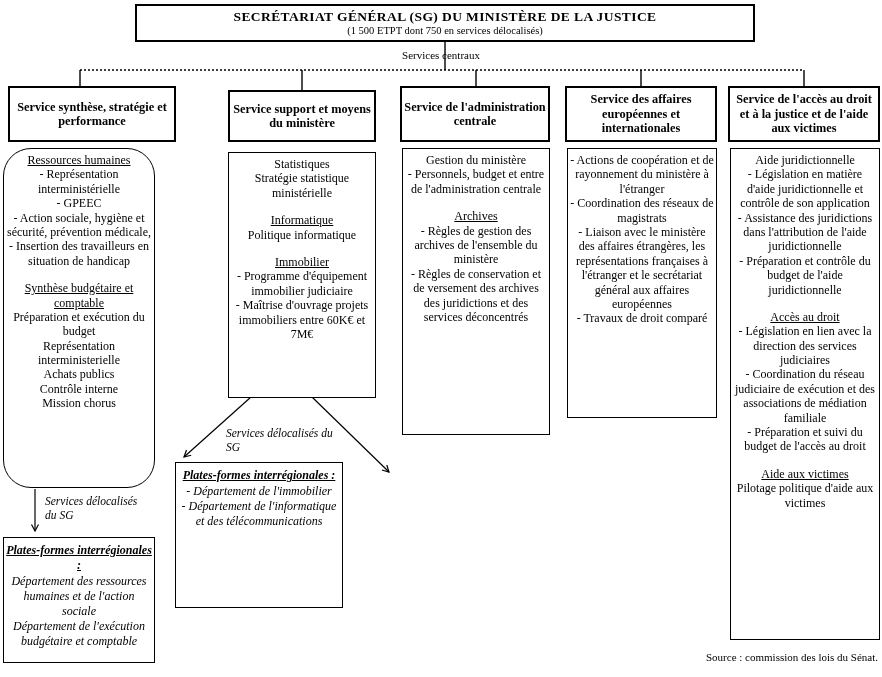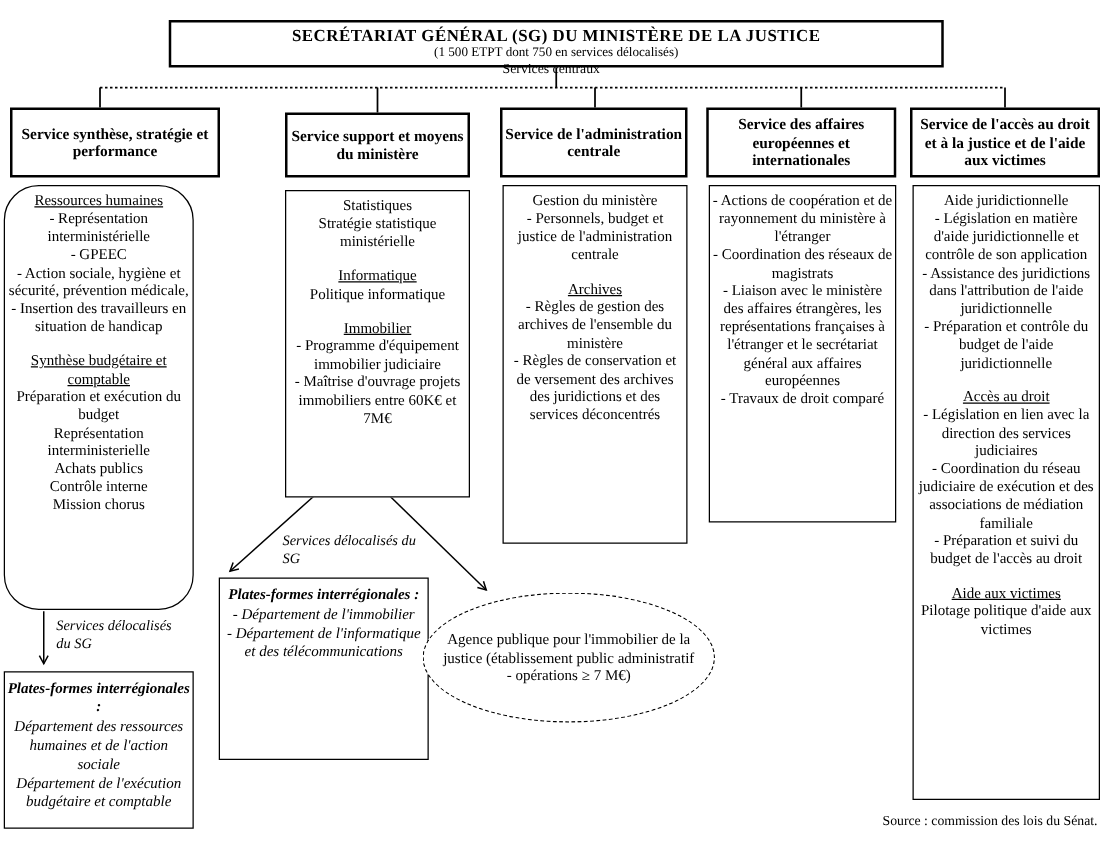--- a/index.html
+++ b/index.html
@@ -2,37 +2,37 @@
 <html><head>
 <meta charset="utf-8">
 <style>
   html,body{margin:0;padding:0;background:#fff;}
   .canvas{
     position:relative;width:882px;height:677px;background:#ffffff;
     font-family:"Liberation Serif","DejaVu Serif",serif;color:#000;overflow:hidden;
   }
   .box{position:absolute;box-sizing:border-box;background:#fff;}
   .title-box{
-    left:135px;top:16px;width:620px;height:38px;border:2px solid #000;
+    left:135px;top:4px;width:620px;height:38px;border:2px solid #000;
     display:flex;flex-direction:column;align-items:center;justify-content:center;text-align:center;
   }
   .title1{font-weight:bold;font-size:13.5px;letter-spacing:.4px;line-height:1.1;}
   .title2{font-size:10.5px;line-height:1.1;}
   .sc-label{position:absolute;left:0;top:49px;width:882px;text-align:center;font-size:11px;}
   .overlay{position:absolute;left:0;top:0;width:882px;height:677px;pointer-events:none;}
   .hdr{
     border:2px solid #000;display:flex;align-items:center;justify-content:center;
     text-align:center;font-weight:bold;font-size:12.3px;line-height:1.18;padding:2px;
   }
   .bodybox{border:1px solid #000;font-size:12px;line-height:1.2;text-align:center;padding:4px 2px;}
   .bodybox .u{text-decoration:underline;}
   .bodybox .blank{height:13px;}
   .arrow-label{position:absolute;font-style:italic;font-size:11.5px;line-height:1.25;text-align:left;}
   .pf{border:1px solid #000;font-style:italic;font-size:12px;line-height:1.25;text-align:center;padding:5px 2px;}
-  .pf .pf-title{font-weight:bold;margin-bottom:1px;}
+  .pf .pf-title{font-weight:bold;margin-bottom:1px;text-decoration:underline;}
   .ellipse{
     border:1px dashed #000;border-radius:50%;display:flex;align-items:center;justify-content:center;
     text-align:center;font-size:12px;line-height:1.2;padding:10px 14px;
   }
   .source{position:absolute;right:4px;top:651px;font-size:11px;}
 </style>
 </head>
 <body>
 
 <div class="canvas">
@@ -88,21 +88,21 @@
       <div class="blank">&nbsp;</div>
       <div class="u">Informatique</div>
       <div>Politique informatique</div>
       <div class="blank">&nbsp;</div>
       <div class="u">Immobilier</div>
       <div>- Programme d'équipement immobilier judiciaire</div>
       <div>- Maîtrise d'ouvrage projets immobiliers entre 60K€ et 7M€</div>
     </div>
   <div class="box bodybox" style="left:402px;top:148px;width:148px;height:287px;">
       <div>Gestion du ministère</div>
-      <div>- Personnels, budget et justice de l'administration centrale</div>
+      <div>- Personnels, budget et entre de l'administration centrale</div>
       <div class="blank">&nbsp;</div>
       <div class="u">Archives</div>
       <div>- Règles de gestion des archives de l'ensemble du ministère</div>
       <div>- Règles de conservation et de versement des archives des juridictions et des services déconcentrés</div>
     </div>
   <div class="box bodybox" style="left:567px;top:148px;width:150px;height:270px;">
       <div>- Actions de coopération et de rayonnement du ministère à l'étranger</div>
       <div>- Coordination des réseaux de magistrats</div>
       <div>- Liaison avec le ministère des affaires étrangères, les représentations françaises à l'étranger et le secrétariat général aux affaires européennes</div>
       <div>- Travaux de droit comparé</div>
@@ -133,19 +133,16 @@
       </div>
   </div>
   <div class="box pf" style="left:175px;top:462px;width:168px;height:146px;">
     <div class="pf-title">Plates-formes interrégionales :</div>
     <div>
         <div>- Département de l'immobilier</div>
         <div>- Département de l'informatique et des télécommunications</div>
       </div>
   </div>
 
-  <div class="box ellipse" style="left:338px;top:474px;width:234px;height:104px;">
-    <div>Agence publique pour l'immobilier de la justice (établissement public administratif - opérations ≥ 7 M€)</div>
-  </div>
 
   <div class="source">Source : commission des lois du Sénat.</div>
 
 </div>
 
 </body></html>

